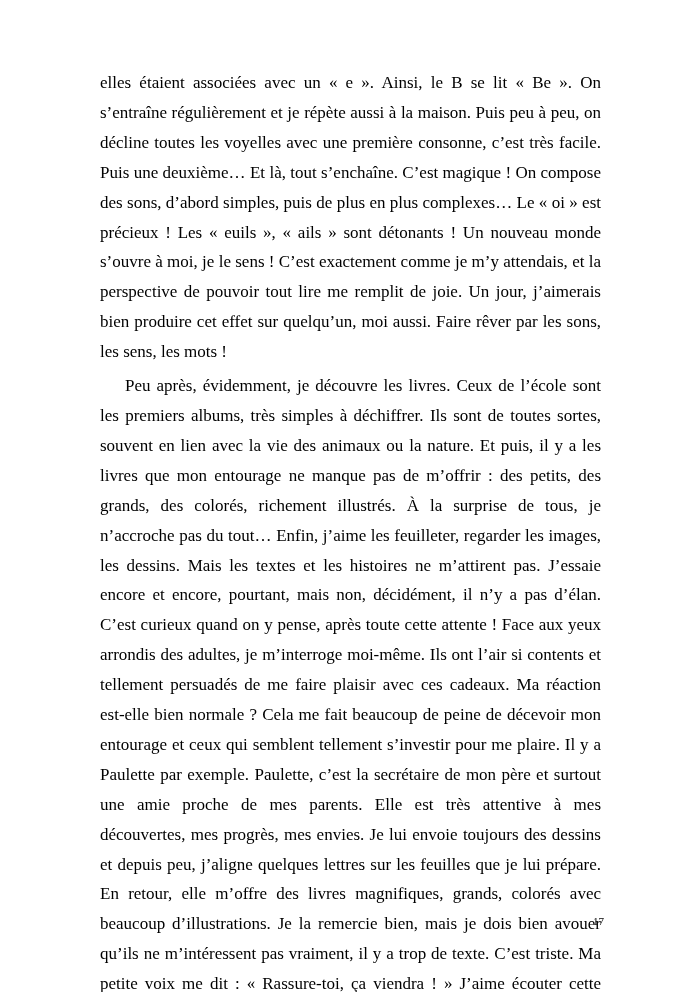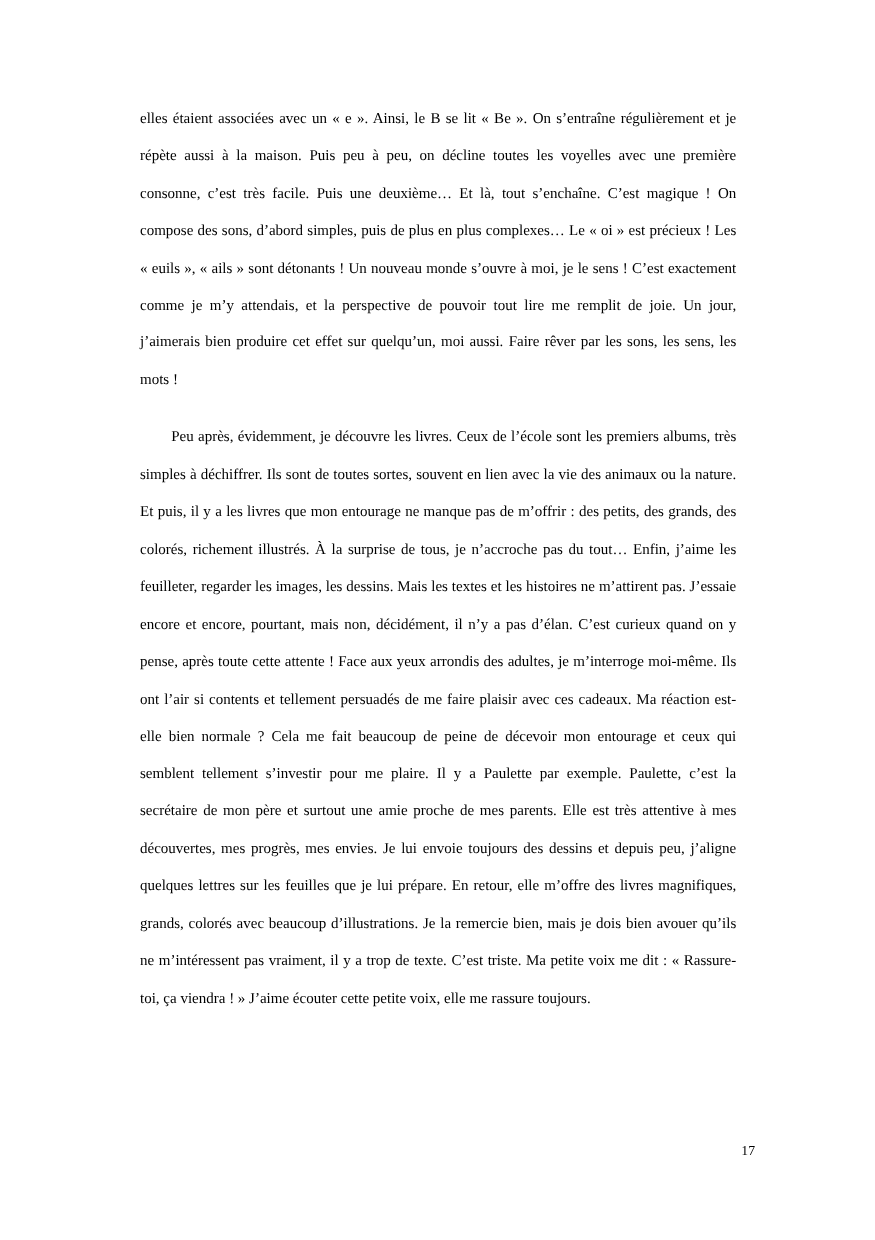--- a/index.html
+++ b/index.html
@@ -28,23 +28,23 @@
   }
 
   #text-block {
     position: absolute;
     left: 96px;
     top: 64px;
     width: 509px;
   }
 
   .para {
-    margin: 16px;
+    margin: 4px;
     padding: 0;
-    font-size: 12px;
+    font-size: 17px;
     line-height: 29.9px;
     text-align: justify;
     text-justify: inter-word;
     hyphens: none;
     -webkit-hyphens: none;
     letter-spacing: 0.0px;
     word-spacing: 0.0px;
   }
 
   .para.indent {

